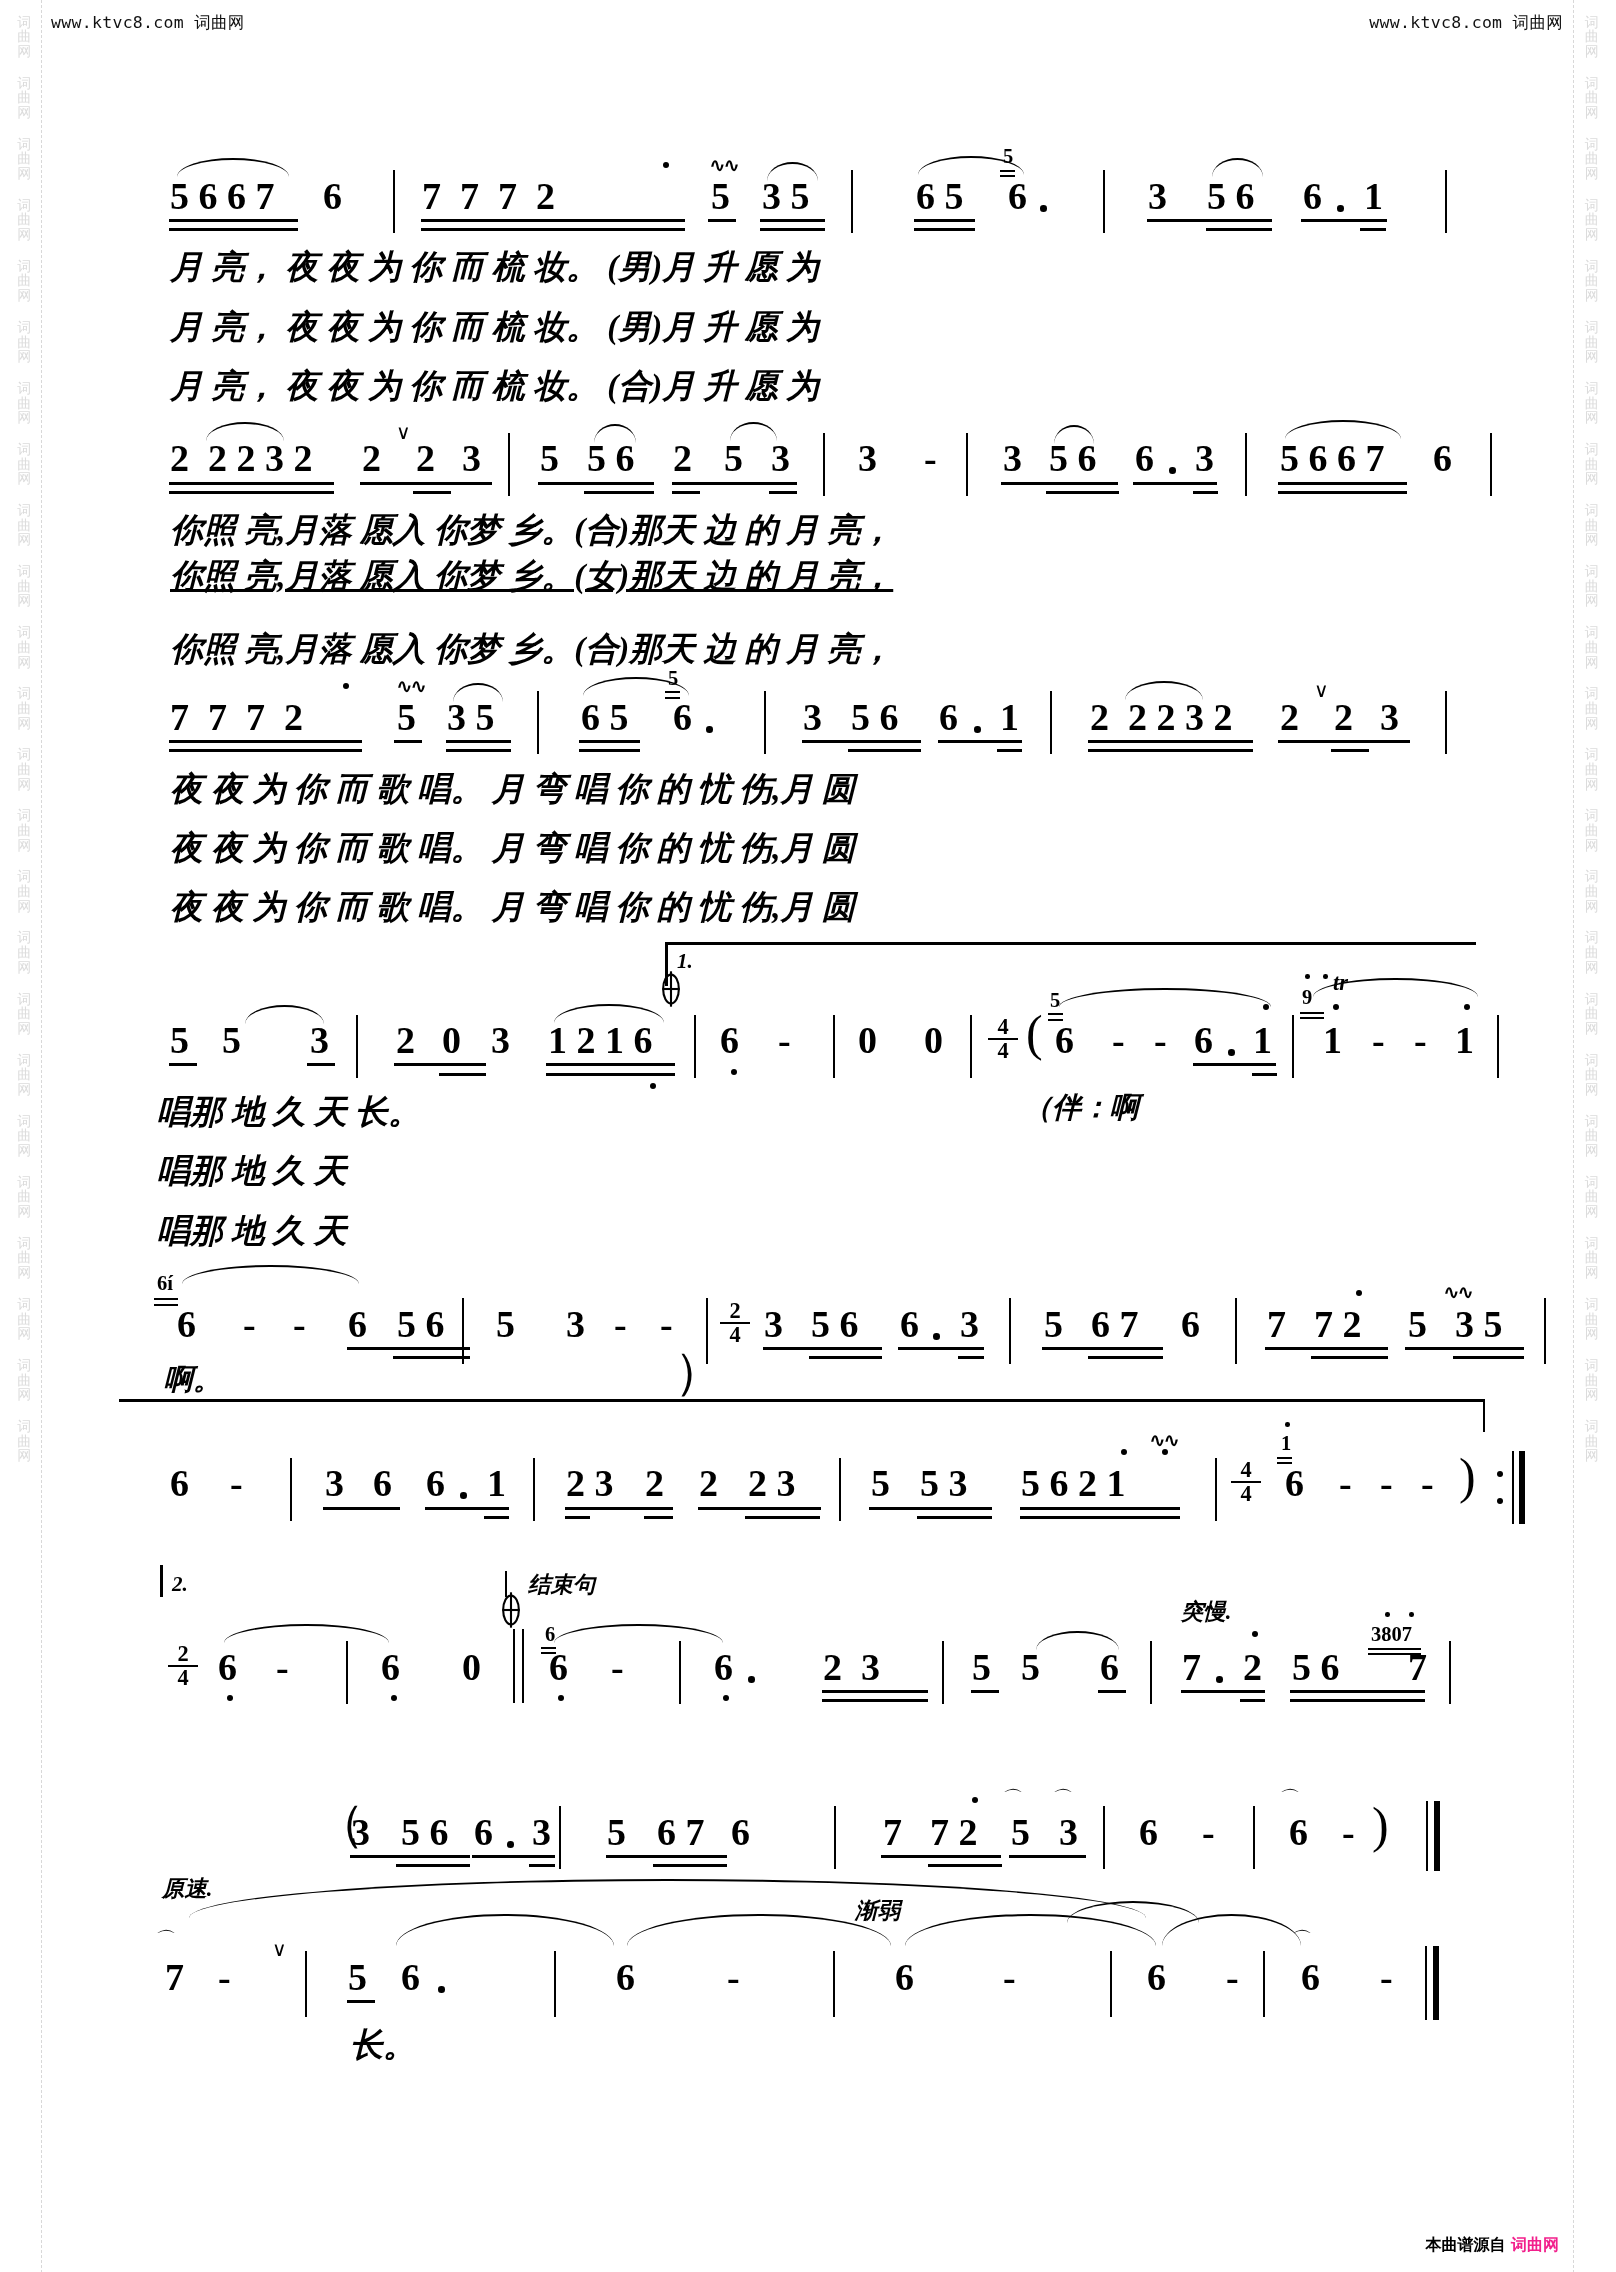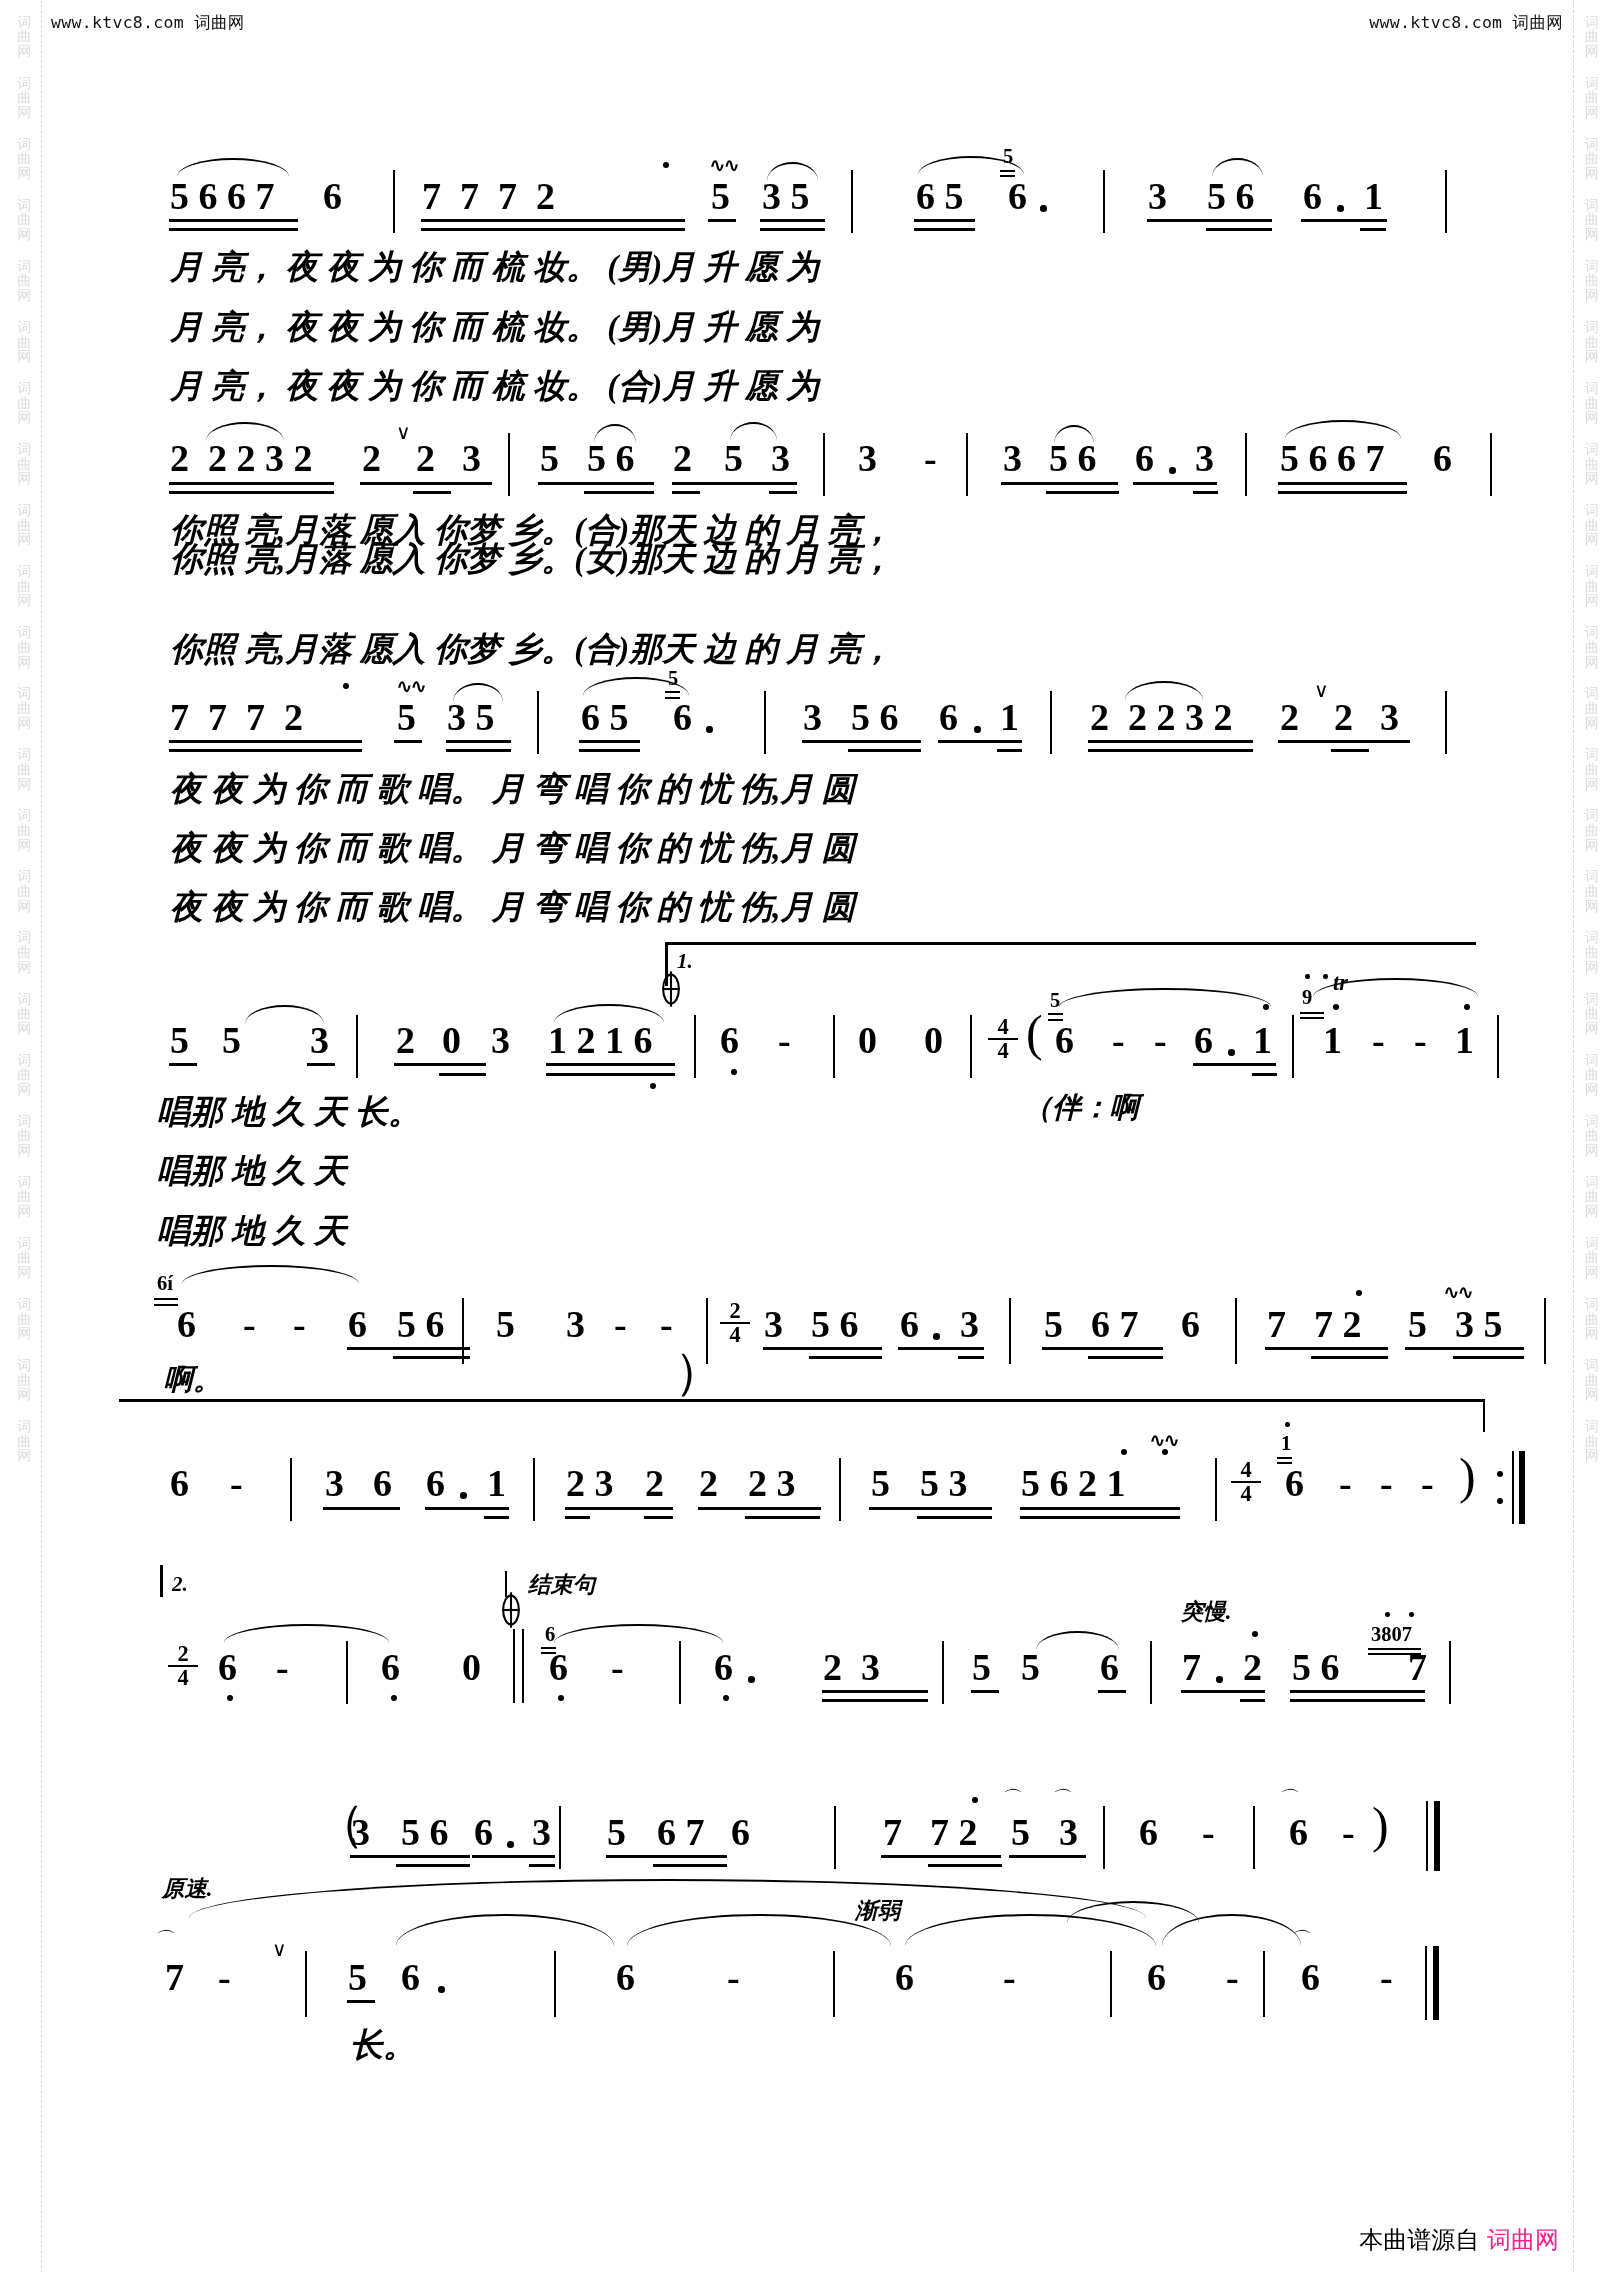--- a/index.html
+++ b/index.html
@@ -15,21 +15,21 @@
   .railglyphs{position:absolute;top:0;bottom:0;width:30px;
     display:flex;flex-direction:column;align-items:center;gap:17px;padding-top:14.5px;
     font-family:"DejaVu Sans",sans-serif;font-size:14px;color:#dcdcdc;line-height:1.05;}
   .railglyphs.left{left:9.2px;} .railglyphs.right{right:9.2px;}
   .railglyphs span{display:block;}
 
   
   .wm-top{position:absolute;font-family:"DejaVu Sans Mono",monospace;font-size:16.5px;color:#111;letter-spacing:0.3px;white-space:nowrap;}
   .wm-top.l{left:51px;top:12px;}
   .wm-top.r{right:53px;top:12px;}
-  .wm-foot{position:absolute;right:57px;bottom:17px;font-family:"DejaVu Sans",sans-serif;font-size:24px;white-space:nowrap;}
+  .wm-foot{position:absolute;right:57px;bottom:17px;font-family:"DejaVu Sans",sans-serif;font-size:16px;white-space:nowrap;font-weight:bold;}
   .wm-foot .pink{color:#f2208c;}
 
   
   .abs{position:absolute;}
 
   
   .num{font-family:"Liberation Serif",serif;font-weight:700;font-size:38px;line-height:1;}
   .dash{font-family:"Liberation Serif",serif;font-weight:700;font-size:38px;line-height:1;}
   .bar{position:absolute;width:2px;background:#000;}
   .beam{position:absolute;height:3.3px;background:#000;}
@@ -407,21 +407,21 @@
     <div class="bar" style="left:1245px;top:433px;height:63px;"></div>
 
     <div class="abs num" style="left:1280px;top:439px;">5&nbsp;6&nbsp;6&nbsp;7</div>
     <div class="beam" style="left:1278px;top:482px;width:129px;"></div>
     <div class="beam" style="left:1278px;top:491px;width:129px;"></div>
     <div class="slur" style="left:1285px;top:420px;width:116px;"></div>
     <div class="abs num" style="left:1433px;top:439px;">6</div>
     <div class="bar" style="left:1490px;top:433px;height:63px;"></div>
 
     <div class="lyrline lyr" style="left:170px;top:508px;">你照   亮,月落  愿入  你梦    乡。(合)那天  边 的  月     亮，</div>
-    <div class="lyrline lyr" style="left:170px;top:537px;">你照   亮,月落  愿入  你梦    乡。(女)那天  边 的  月     亮，</div>
+    <div class="lyrline lyr" style="left:170px;top:554px;text-decoration:underline;">你照   亮,月落  愿入  你梦    乡。(女)那天  边 的  月     亮，</div>
     <div class="lyrline lyr" style="left:170px;top:627px;">你照   亮,月落  愿入  你梦    乡。(合)那天  边 的  月     亮，</div>
 
     <div class="abs num" style="left:170px;top:698px;">7&nbsp;&nbsp;7&nbsp;&nbsp;7&nbsp;&nbsp;2</div>
     <div class="dot-above" style="left:343px;top:683px;"></div>
     <div class="beam" style="left:169px;top:740px;width:193px;"></div>
     <div class="beam" style="left:169px;top:749px;width:193px;"></div>
     <div class="abs num" style="left:397px;top:698px;">5</div>
     <div class="abs mord" style="left:396px;top:674px;">∿∿</div>
     <div class="beam" style="left:394px;top:740px;width:28px;"></div>
     <div class="abs num" style="left:447px;top:698px;">3&nbsp;5</div>

